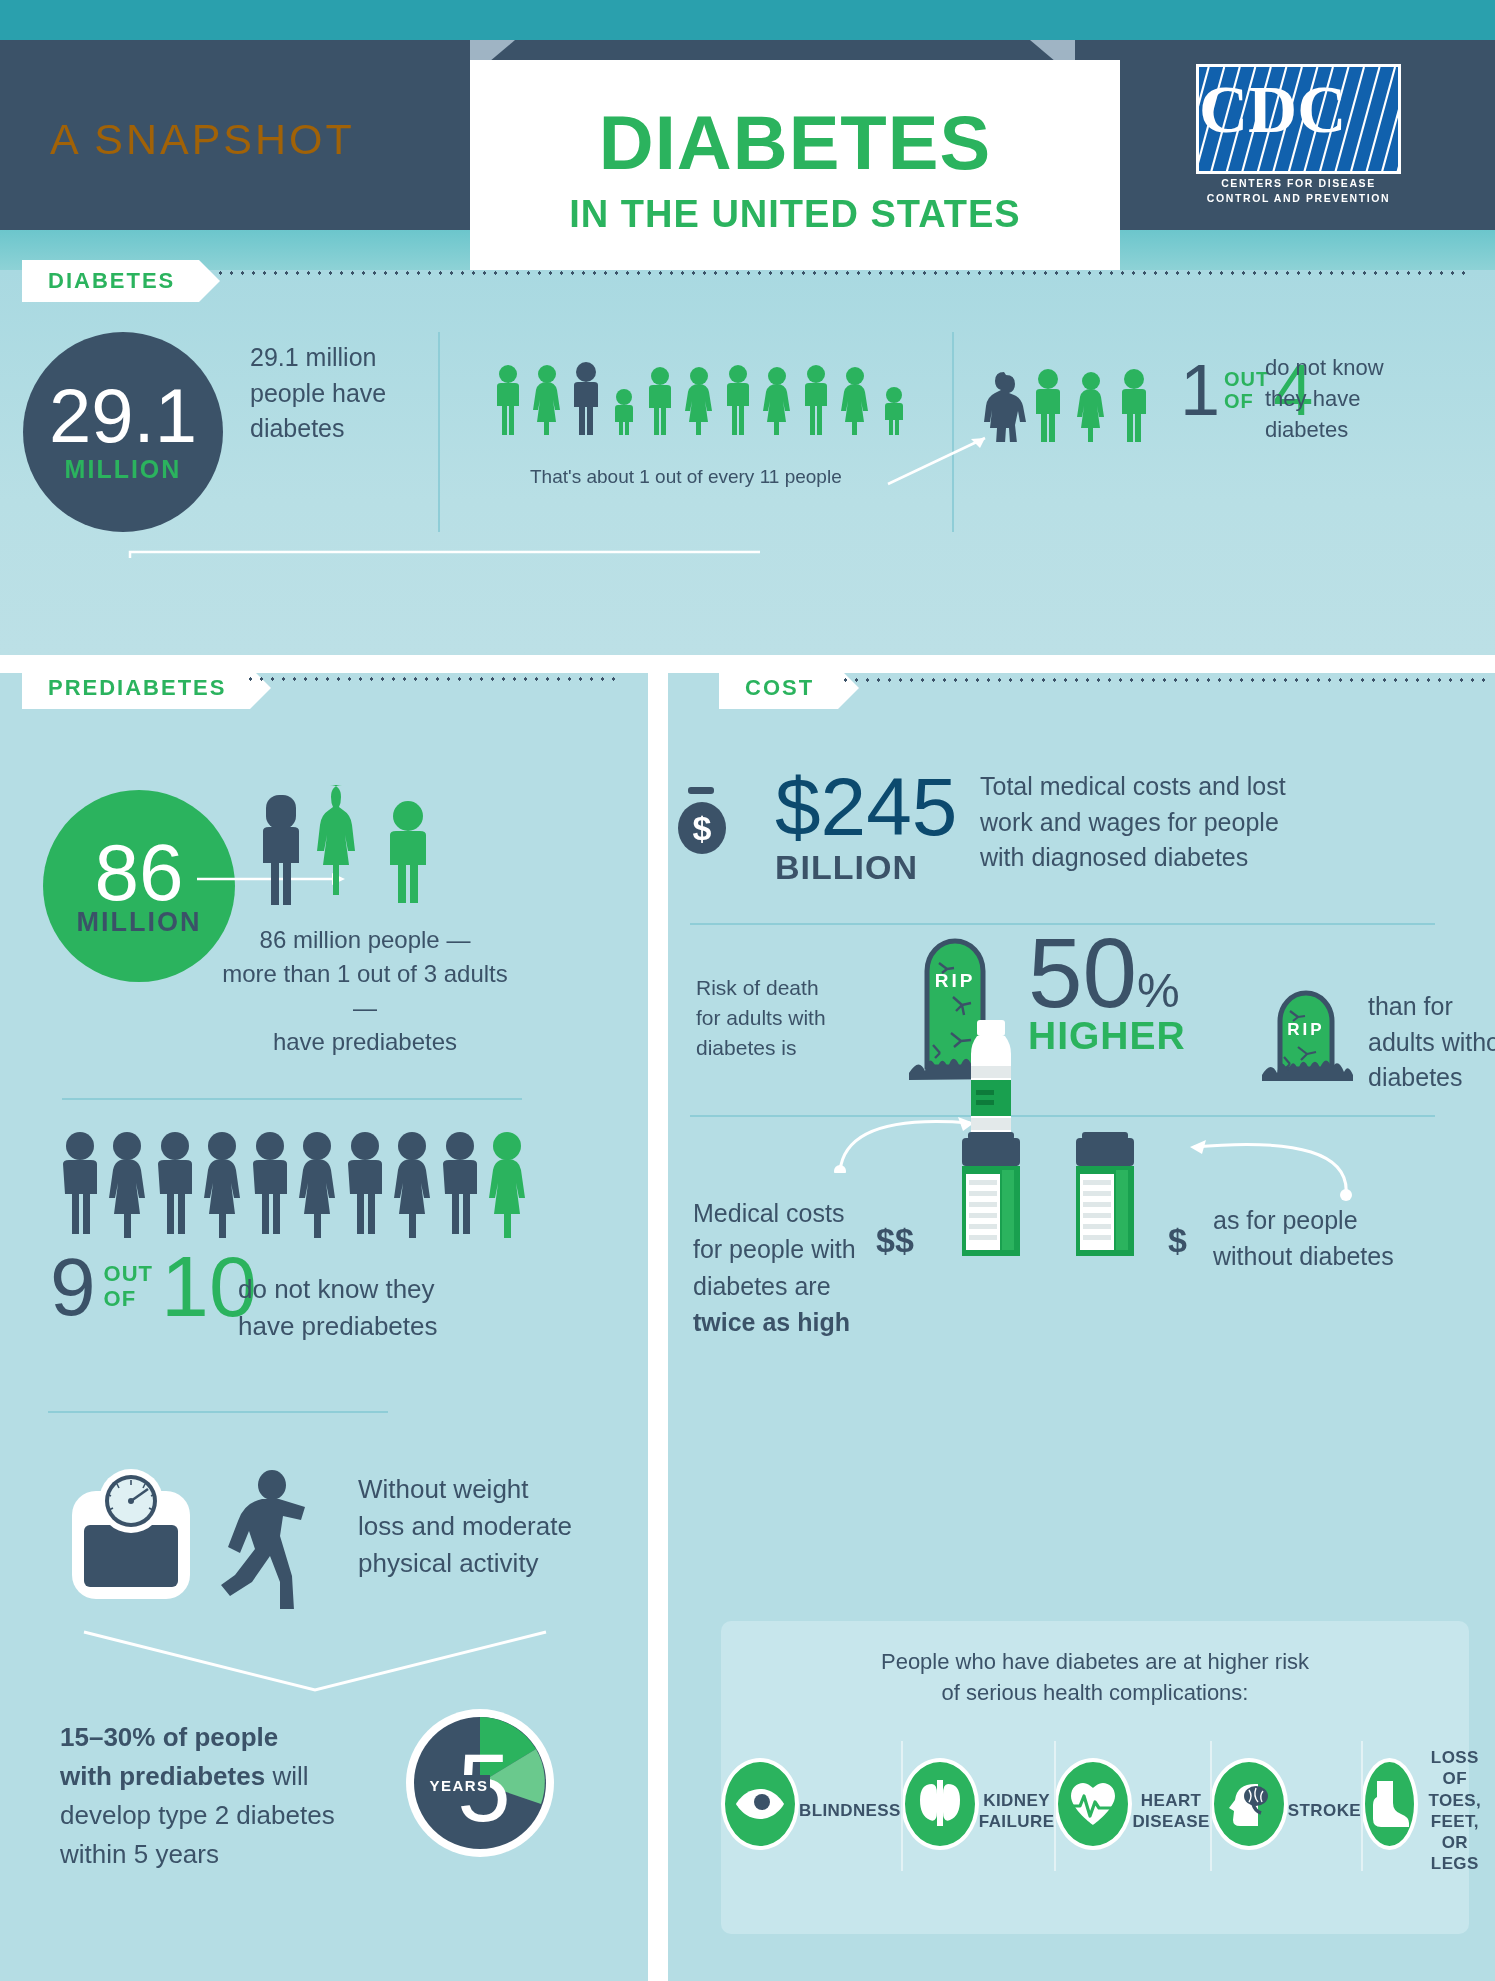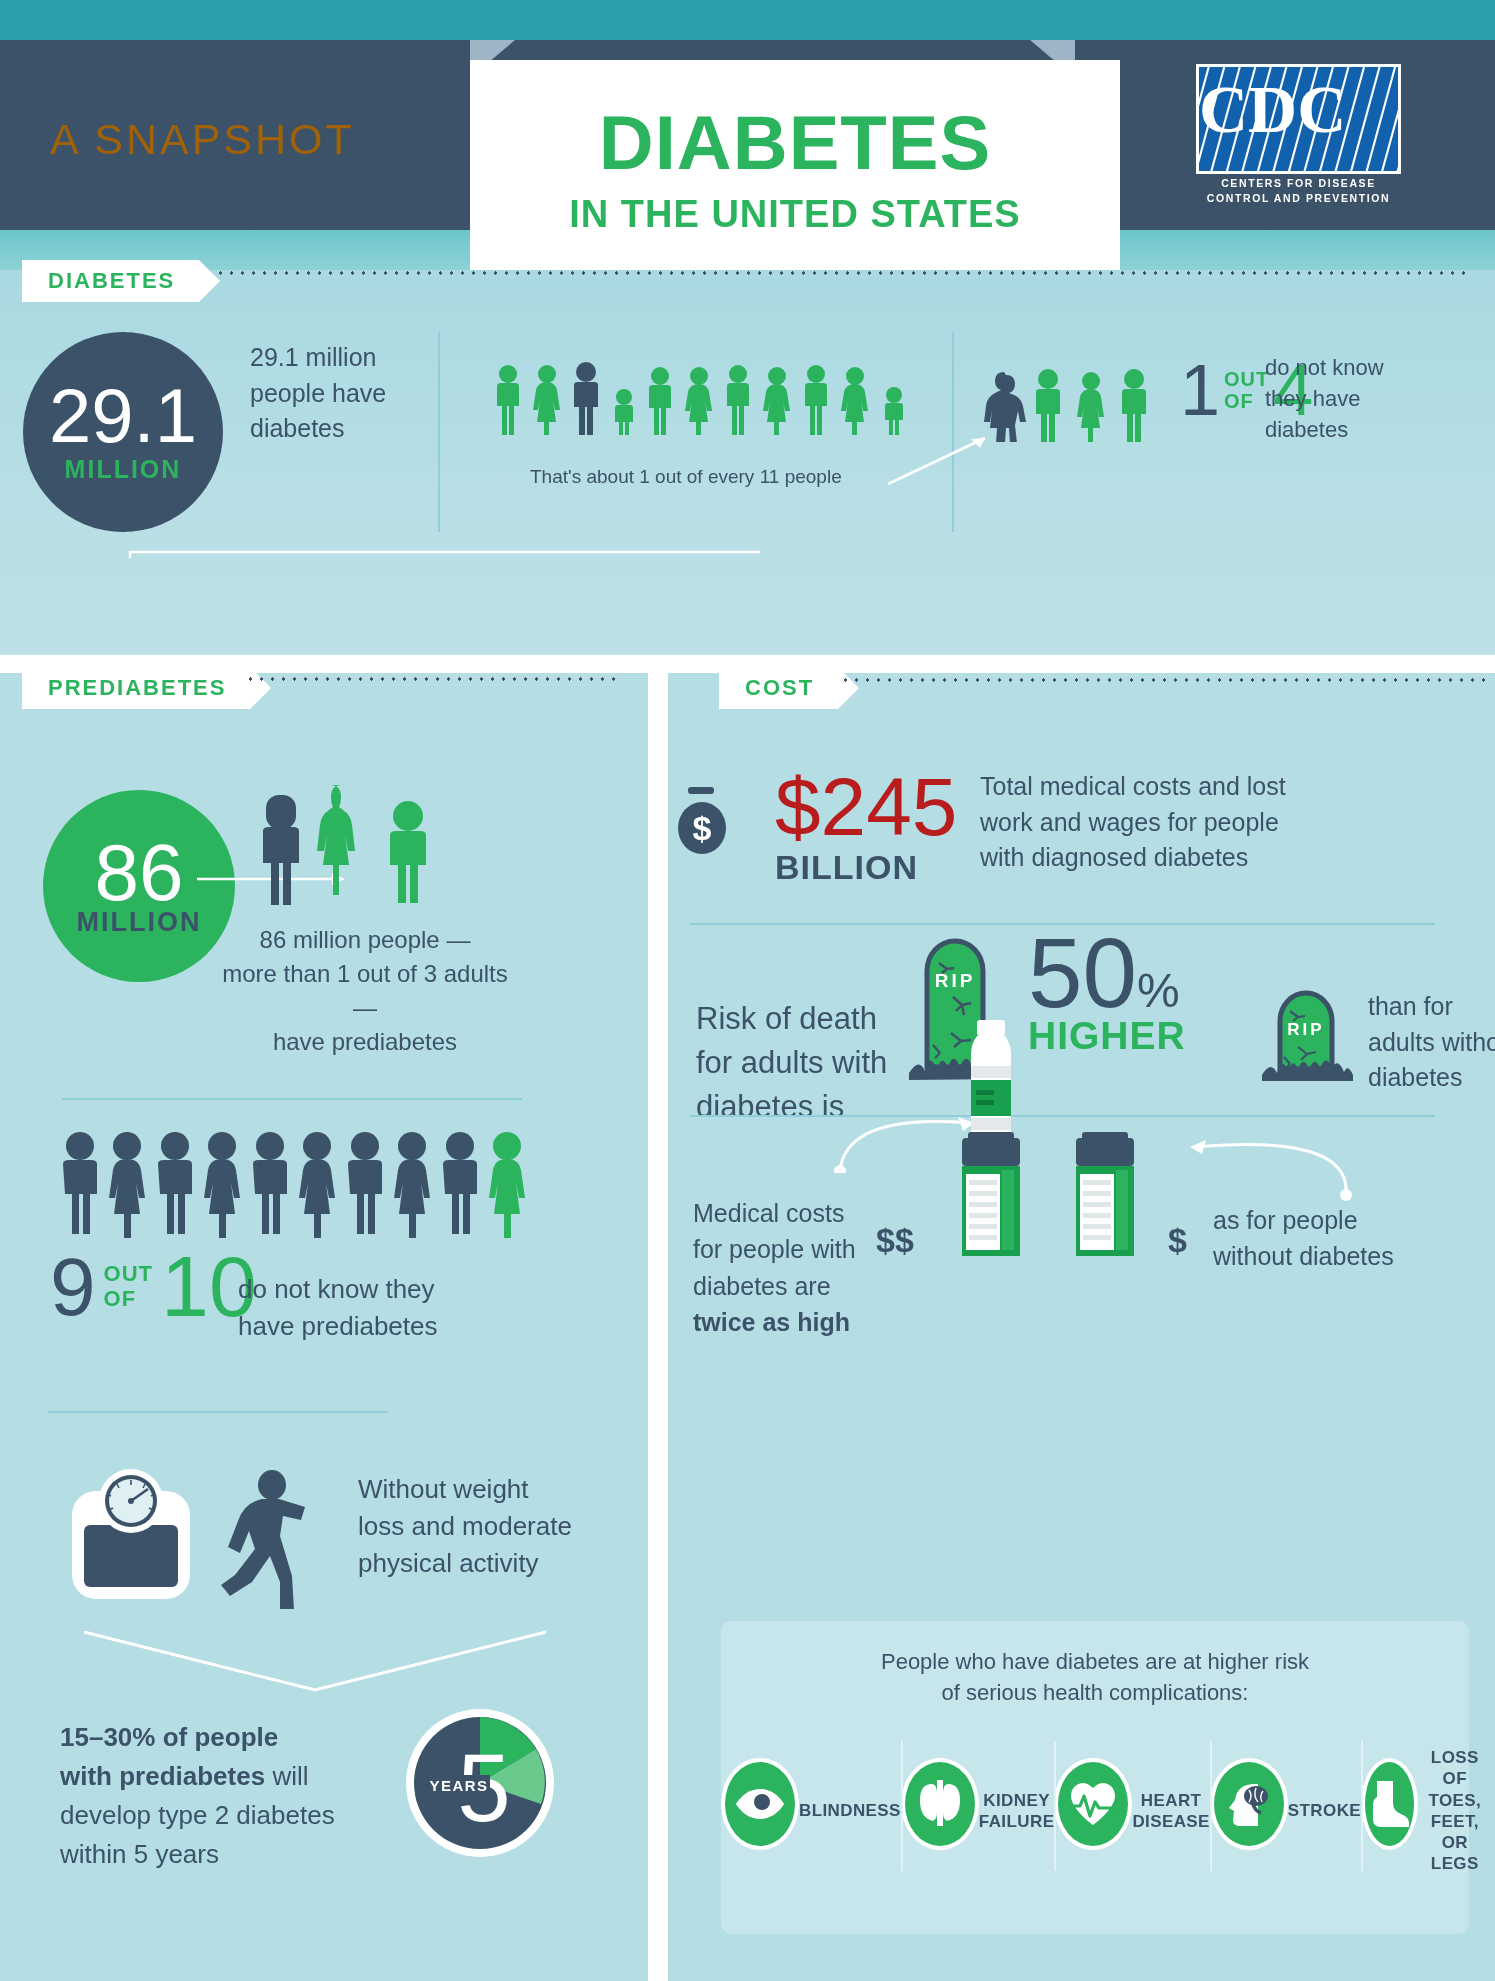--- a/index.html
+++ b/index.html
@@ -409,31 +409,31 @@
   <div class="tag" style="left:51px; top:-6px;">COST</div>
   <div class="dots" style="left:172px; top:5px; width:645px;"></div>
 
   <svg style="position:absolute; left:-18px; top:92px; width:120px; height:110px;" viewBox="0 0 120 110">
     <rect x="38" y="22" width="26" height="7" rx="3" fill="#3b5268"></rect>
     <ellipse cx="52" cy="63" rx="24" ry="26" fill="#3b5268"></ellipse>
     <text x="52" y="75" font-family="Liberation Sans, sans-serif" font-size="34" font-weight="bold" fill="#ffffff" text-anchor="middle">$</text>
   </svg>
 
   <div style="position:absolute; left:107px; top:95px;">
-    <div style="color:#b91c1c; font-size:82px; font-weight:400; line-height:0.95;">$245</div>
+    <div style="color:#0c4a6e; font-size:82px; font-weight:400; line-height:0.95;">$245</div>
     <div style="color:#3b5268; font-size:34px; font-weight:bold; letter-spacing:1px; margin-top:2px;">BILLION</div>
   </div>
 
   <div class="body-txt" style="left:312px; top:96px; width:310px; white-space:pre-line; font-size:25px;">Total medical costs and lost
 work and wages for people
 with diagnosed diabetes</div>
 
   <div class="divline" style="left:22px; top:250px; width:745px; height:2px;"></div>
 
-  <div class="body-txt" style="left:28px; top:324px; width:210px; white-space:pre-line; font-size:31px;">Risk of death
+  <div class="body-txt" style="left:28px; top:300px; width:210px; white-space:pre-line; font-size:21px;">Risk of death
 for adults with
 diabetes is</div>
 
   <svg style="position:absolute; left:235px; top:262px; width:120px; height:145px;" viewBox="0 0 120 145">
     <path d="M24,132 L24,36 a28,30 0 0,1 56,0 L80,132 Z" fill="#2bb35e" stroke="#3b5268" stroke-width="5"></path>
     <g stroke="#3b5268" stroke-width="2.4" fill="none">
       <path d="M36,28 l8,6 M44,34 l-5,4 M44,34 l7,-1"></path>
       <path d="M50,62 l9,8 M59,70 l-6,6 M59,70 l9,-2 M59,70 l2,10"></path>
       <path d="M48,98 l10,8 M58,106 l-7,6 M58,106 l10,-1"></path>
       <path d="M30,110 l7,8 M37,118 l-5,5"></path>

